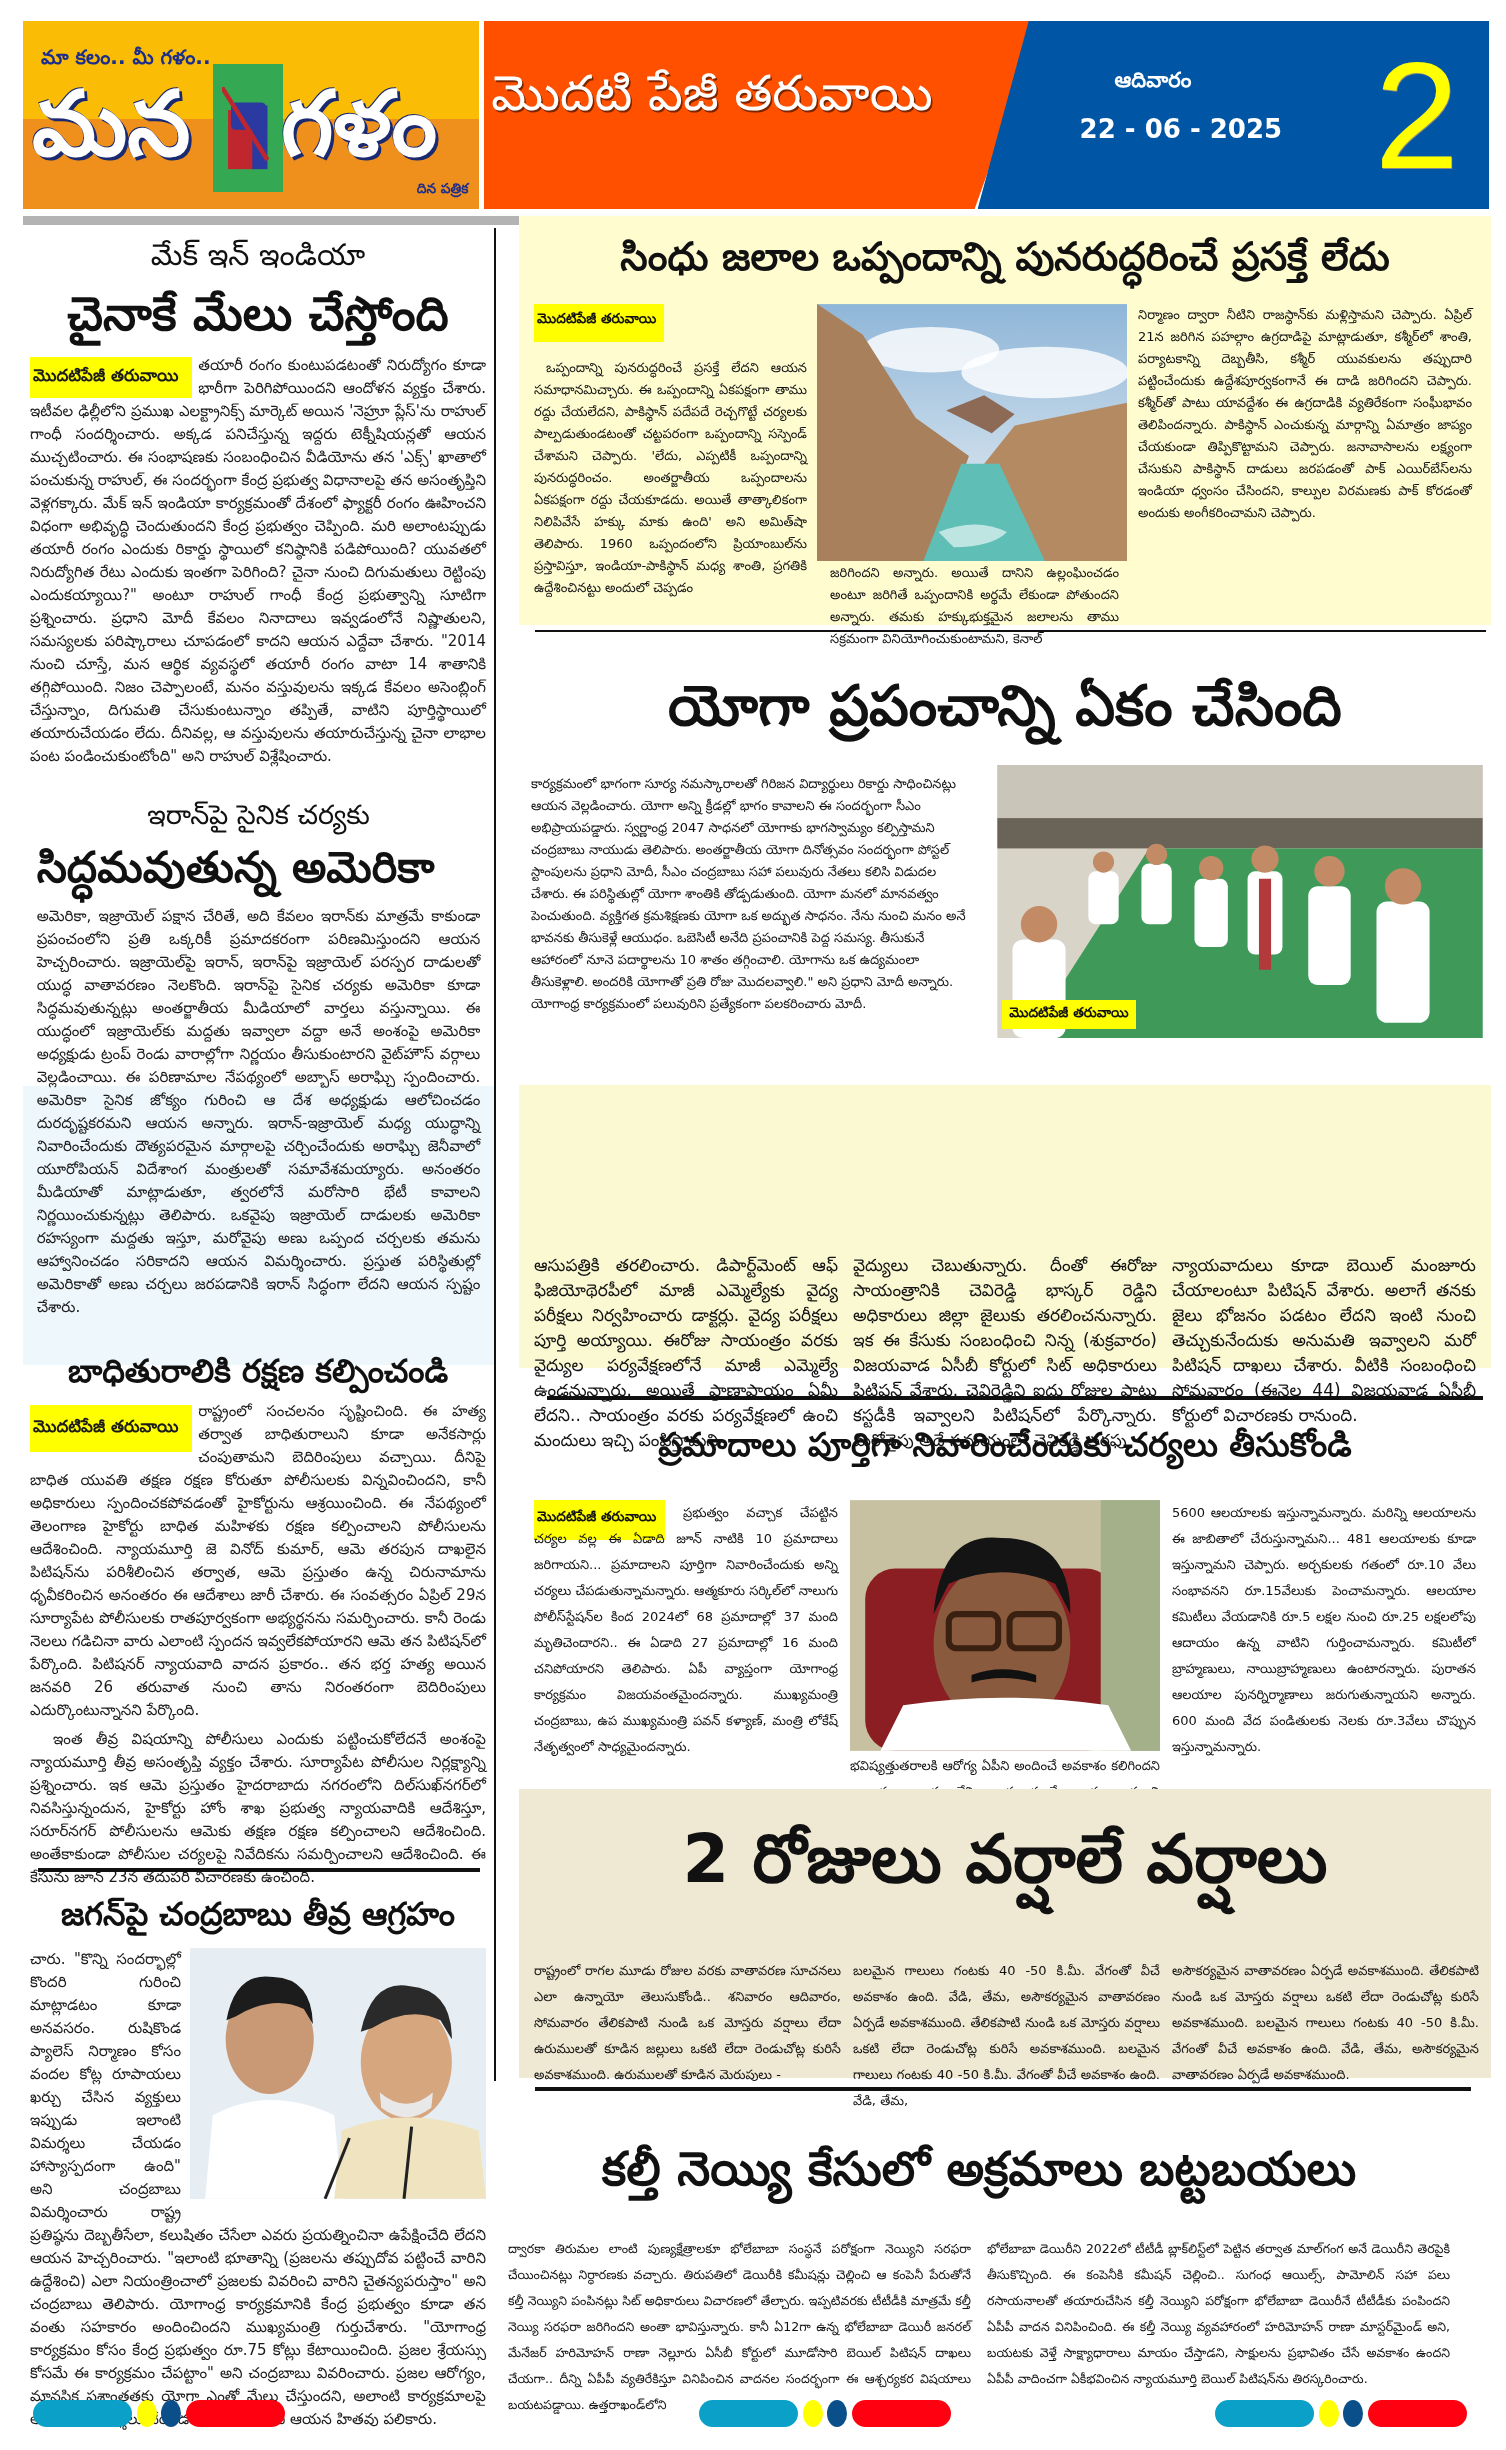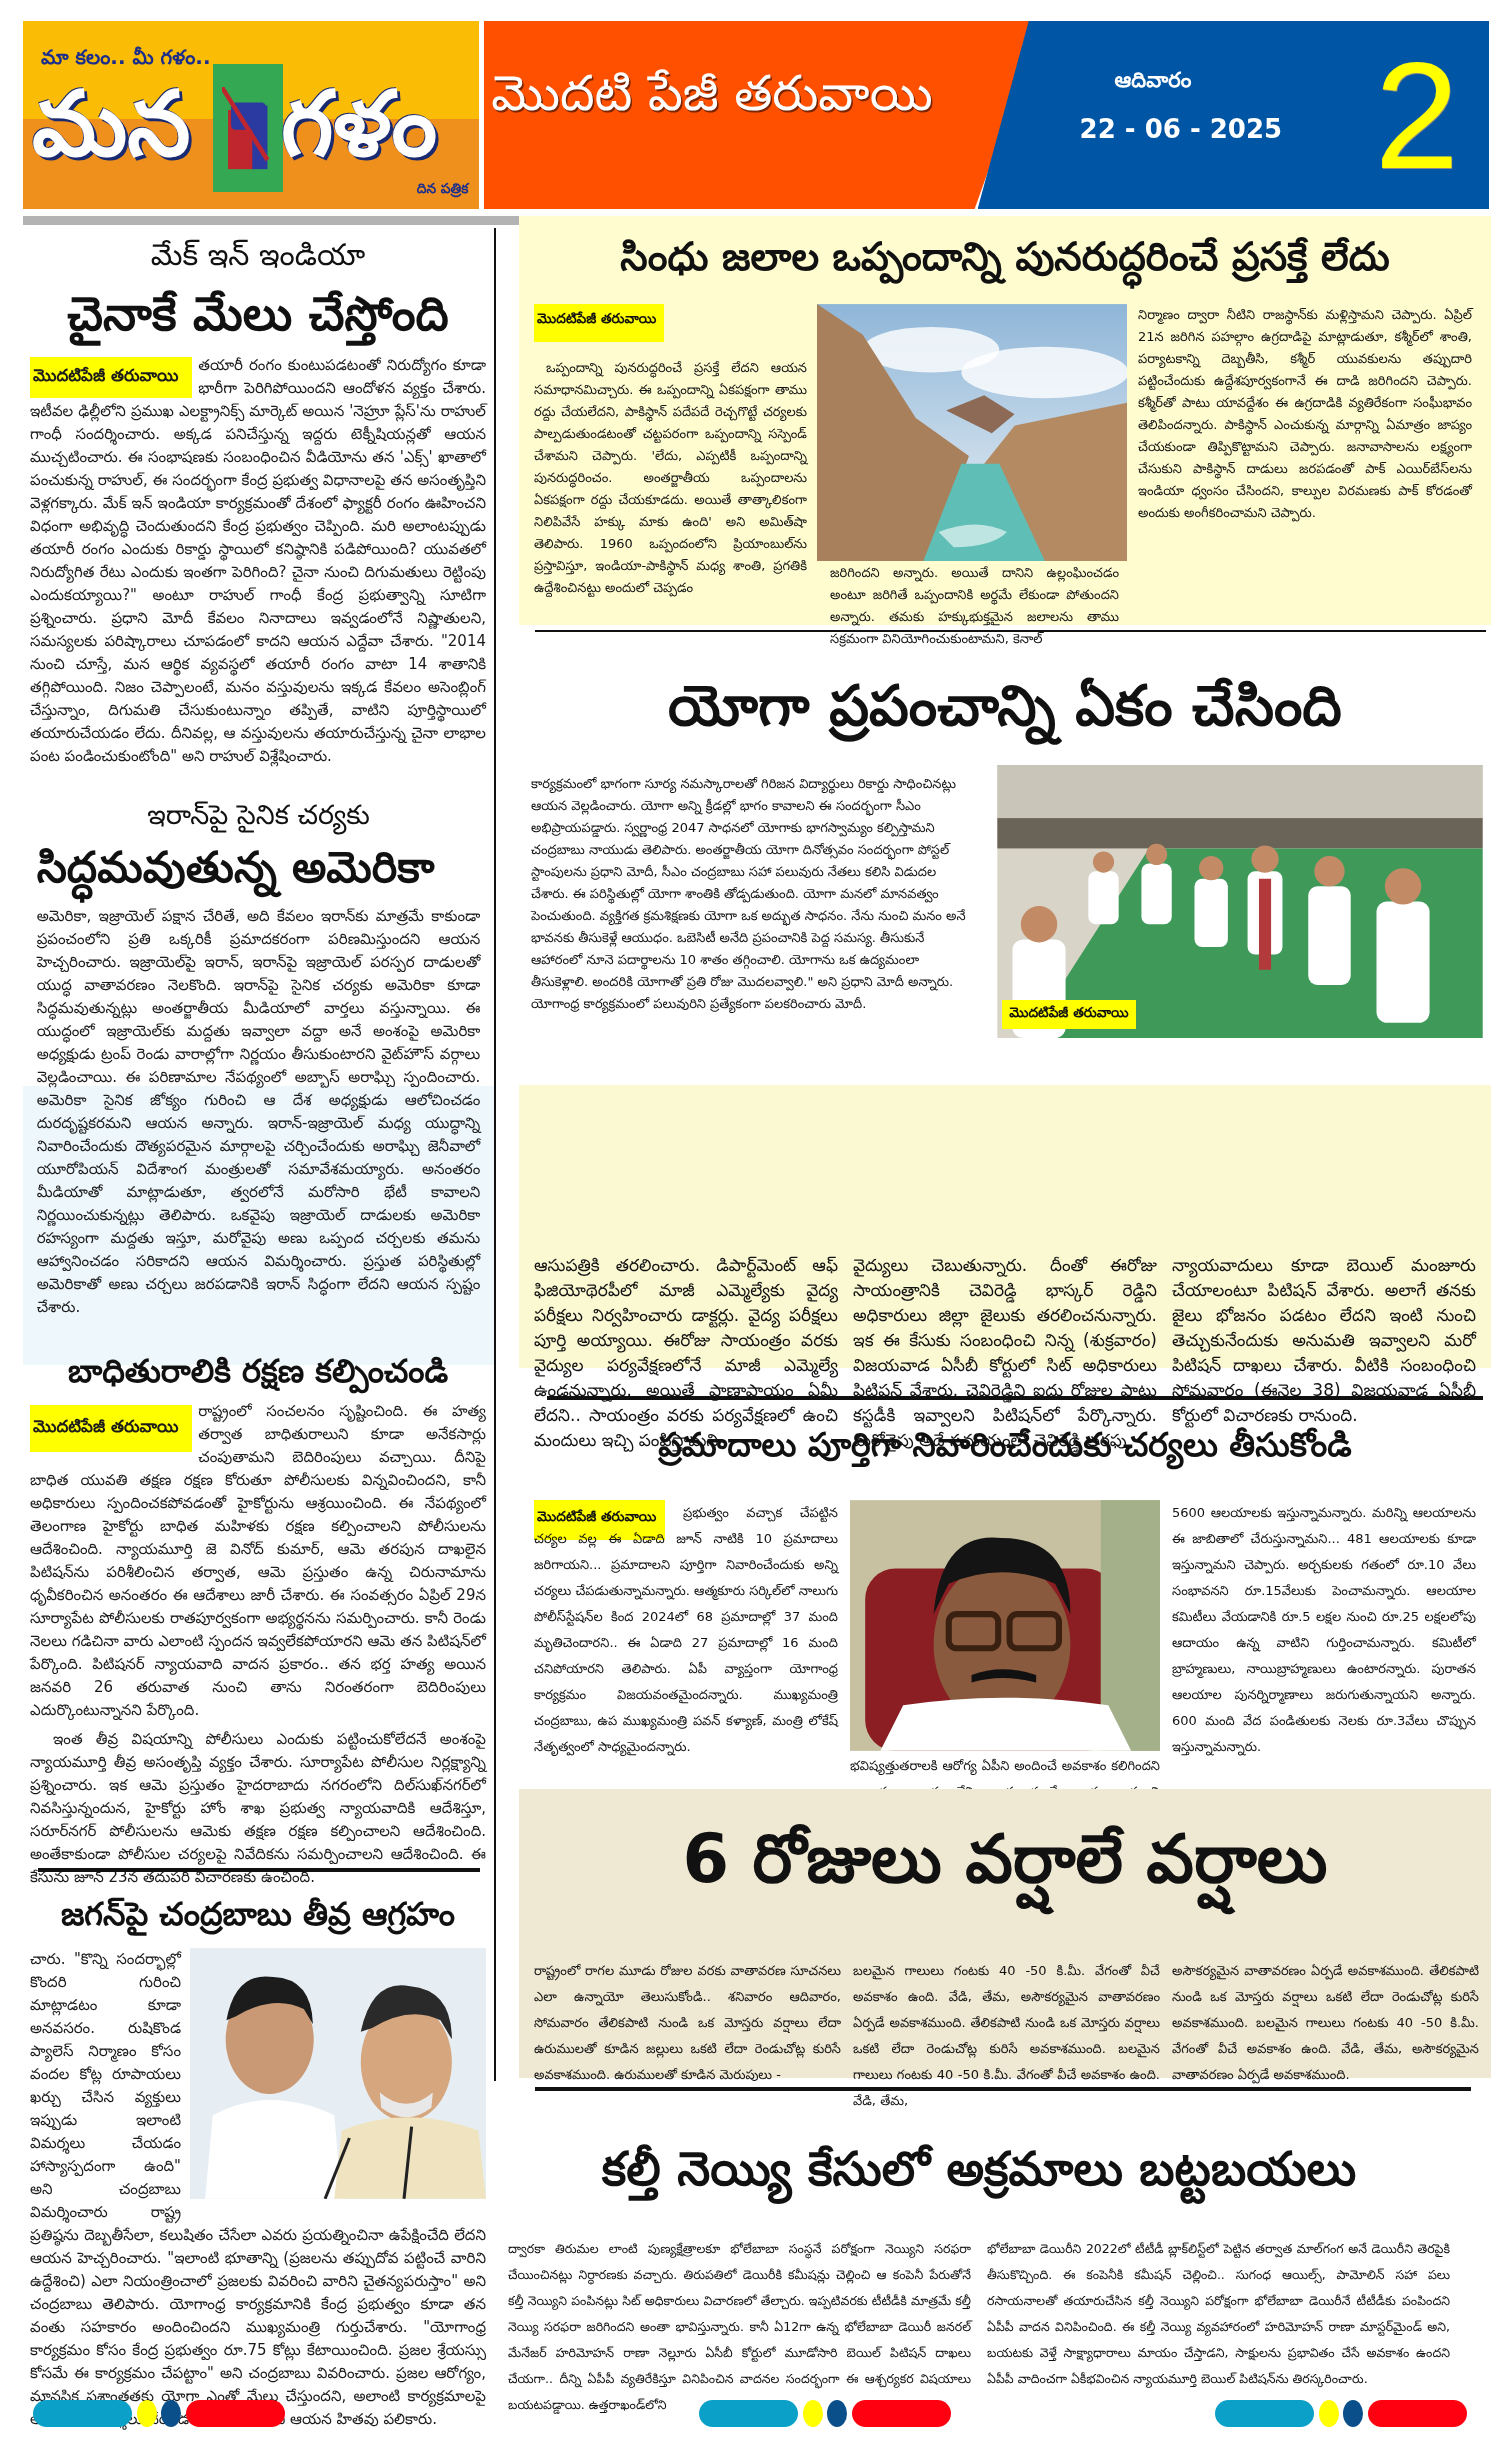--- a/index.html
+++ b/index.html
@@ -229,21 +229,21 @@
       </g>
       <rect x="345" y="150" width="16" height="120" fill="#b23a3a"></rect>
     </svg>
     <span class="tag" style="position:absolute;left:4.6px;bottom:9px;font-size:13.7px;padding:4.6px 7.6px;">మొదటిపేజీ తరువాయి</span>
   </div>
 </article>
 
 <article class="r-story3">
   <div class="col" style="left:15px;">ఆసుపత్రికి తరలించారు. డిపార్ట్‌మెంట్ ఆఫ్ ఫిజియోథెరపీలో మాజీ ఎమ్మెల్యేకు వైద్య పరీక్షలు నిర్వహించారు డాక్టర్లు. వైద్య పరీక్షలు పూర్తి అయ్యాయి. ఈరోజు సాయంత్రం వరకు వైద్యుల పర్యవేక్షణలోనే మాజీ ఎమ్మెల్యే ఉండనున్నారు. అయితే ప్రాణాపాయం ఏమీ లేదని.. సాయంత్రం వరకు పర్యవేక్షణలో ఉంచి మందులు ఇచ్చి పంపిస్తామని</div>
   <div class="col" style="left:334px;">వైద్యులు చెబుతున్నారు. దీంతో ఈరోజు సాయంత్రానికి చెవిరెడ్డి భాస్కర్ రెడ్డిని అధికారులు జిల్లా జైలుకు తరలించనున్నారు. ఇక ఈ కేసుకు సంబంధించి నిన్న (శుక్రవారం) విజయవాడ ఏసీబీ కోర్టులో సిట్ అధికారులు పిటిషన్ వేశారు. చెవిరెడ్డిని ఐదు రోజుల పాటు కస్టడీకి ఇవ్వాలని పిటిషన్‌లో పేర్కొన్నారు. మరోవైపు అదే సమయంలో చెవిరెడ్డి తరఫు</div>
-  <div class="col" style="left:653px;">న్యాయవాదులు కూడా బెయిల్ మంజూరు చేయాలంటూ పిటిషన్ వేశారు. అలాగే తనకు జైలు భోజనం పడటం లేదని ఇంటి నుంచి తెచ్చుకునేందుకు అనుమతి ఇవ్వాలని మరో పిటిషన్ దాఖలు చేశారు. వీటికి సంబంధించి సోమవారం (ఈనెల 38) విజయవాడ ఏసీబీ కోర్టులో విచారణకు రానుంది.</div>
+  <div class="col" style="left:653px;">న్యాయవాదులు కూడా బెయిల్ మంజూరు చేయాలంటూ పిటిషన్ వేశారు. అలాగే తనకు జైలు భోజనం పడటం లేదని ఇంటి నుంచి తెచ్చుకునేందుకు అనుమతి ఇవ్వాలని మరో పిటిషన్ దాఖలు చేశారు. వీటికి సంబంధించి సోమవారం (ఈనెల 44) విజయవాడ ఏసీబీ కోర్టులో విచారణకు రానుంది.</div>
 </article>
 <div class="rule" style="left:547px;top:1396px;width:936px;"></div>
 
 <article class="r-story4">
   <h2 class="head">ప్రమాదాలు పూర్తిగా నివారించేందుకు చర్యలు తీసుకోండి</h2>
   <span class="tag">మొదటిపేజీ తరువాయి</span>
   <div class="col" style="left:15px;top:99px;width:304px;text-indent:149px;">ప్రభుత్వం వచ్చాక చేపట్టిన చర్యల వల్ల ఈ ఏడాది జూన్ నాటికి 10 ప్రమాదాలు జరిగాయని... ప్రమాదాలని పూర్తిగా నివారించేందుకు అన్ని చర్యలు చేపడుతున్నామన్నారు. ఆత్మకూరు సర్కిల్‌లో నాలుగు పోలీస్‌స్టేషన్‌ల కింద 2024లో 68 ప్రమాదాల్లో 37 మంది మృతిచెందారని.. ఈ ఏడాది 27 ప్రమాదాల్లో 16 మంది చనిపోయారని తెలిపారు. ఏపీ వ్యాప్తంగా యోగాంధ్ర కార్యక్రమం విజయవంతమైందన్నారు. ముఖ్యమంత్రి చంద్రబాబు, ఉప ముఖ్యమంత్రి పవన్ కళ్యాణ్, మంత్రి లోకేష్ నేతృత్వంలో సాధ్యమైందన్నారు.</div>
   <div class="photo" style="left:331px;top:99px;width:310px;height:251px;">
     <svg width="310" height="251" viewBox="0 0 408 330">
       <rect width="408" height="330" fill="#c7c1a2"></rect>
@@ -255,21 +255,21 @@
       <rect x="210" y="150" width="65" height="45" rx="10" fill="none" stroke="#3a2010" stroke-width="8"></rect>
       <path d="M160 230 Q200 215 245 230 L245 240 Q200 228 160 240 Z" fill="#111"></path>
       <path d="M40 330 L70 270 Q200 250 340 270 L370 330 Z" fill="#ffffff"></path>
     </svg>
   </div>
   <div class="col" style="left:331px;top:352px;width:310px;">భవిష్యత్తుతరాలకి ఆరోగ్య ఏపీని అందించే అవకాశం కలిగిందని అన్నారు. ఆదాయం లేని ఆలయాలకు దేవాదాయశాఖ నుంచి నెలకు రూ.10వేలు చొప్పున</div>
   <div class="col" style="left:653px;top:99px;width:304px;">5600 ఆలయాలకు ఇస్తున్నామన్నారు. మరిన్ని ఆలయాలను ఈ జాబితాలో చేరుస్తున్నామని... 481 ఆలయాలకు కూడా ఇస్తున్నామని చెప్పారు. అర్చకులకు గతంలో రూ.10 వేలు సంభావనని రూ.15వేలుకు పెంచామన్నారు. ఆలయాల కమిటీలు వేయడానికి రూ.5 లక్షల నుంచి రూ.25 లక్షలలోపు ఆదాయం ఉన్న వాటిని గుర్తించామన్నారు. కమిటీలో బ్రాహ్మణులు, నాయిబ్రాహ్మణులు ఉంటారన్నారు. పురాతన ఆలయాల పునర్నిర్మాణాలు జరుగుతున్నాయని అన్నారు. 600 మంది వేద పండితులకు నెలకు రూ.3వేలు చొప్పున ఇస్తున్నామన్నారు.</div>
 </article>
 
 <article class="r-story5">
-  <h2 class="head">6 రోజులు వర్షాలే వర్షాలు</h2>
+  <h2 class="head">2 రోజులు వర్షాలే వర్షాలు</h2>
   <div class="col" style="left:15px;">రాష్ట్రంలో రాగల మూడు రోజుల వరకు వాతావరణ సూచనలు ఎలా ఉన్నాయో తెలుసుకోండి.. శనివారం ఆదివారం, సోమవారం తేలికపాటి నుండి ఒక మోస్తరు వర్షాలు లేదా ఉరుములతో కూడిన జల్లులు ఒకటి లేదా రెండుచోట్ల కురిసే అవకాశముంది. ఉరుములతో కూడిన మెరుపులు -</div>
   <div class="col" style="left:334px;">బలమైన గాలులు గంటకు 40 -50 కి.మీ. వేగంతో వీచే అవకాశం ఉంది. వేడి, తేమ, అసౌకర్యమైన వాతావరణం ఏర్పడే అవకాశముంది. తేలికపాటి నుండి ఒక మోస్తరు వర్షాలు ఒకటి లేదా రెండుచోట్ల కురిసే అవకాశముంది. బలమైన గాలులు గంటకు 40 -50 కి.మీ. వేగంతో వీచే అవకాశం ఉంది. వేడి, తేమ,</div>
   <div class="col" style="left:653px;">అసౌకర్యమైన వాతావరణం ఏర్పడే అవకాశముంది. తేలికపాటి నుండి ఒక మోస్తరు వర్షాలు ఒకటి లేదా రెండుచోట్ల కురిసే అవకాశముంది. బలమైన గాలులు గంటకు 40 -50 కి.మీ. వేగంతో వీచే అవకాశం ఉంది. వేడి, తేమ, అసౌకర్యమైన వాతావరణం ఏర్పడే అవకాశముంది.</div>
 </article>
 <div class="rule" style="left:535px;top:2087px;width:936px;"></div>
 
 <article class="r-story6">
   <h2 class="head">కల్తీ నెయ్యి కేసులో అక్రమాలు బట్టబయలు</h2>
   <div class="col" style="left:15px;">ద్వారకా తిరుమల లాంటి పుణ్యక్షేత్రాలకూ భోలేబాబా సంస్థనే పరోక్షంగా నెయ్యిని సరఫరా చేయించినట్లు నిర్ధారణకు వచ్చారు. తిరుపతిలో డెయిరీకి కమీషన్లు చెల్లించి ఆ కంపెనీ పేరుతోనే కల్తీ నెయ్యిని పంపినట్లు సిట్ అధికారులు విచారణలో తేల్చారు. ఇప్పటివరకు టీటీడీకి మాత్రమే కల్తీ నెయ్యి సరఫరా జరిగిందని అంతా భావిస్తున్నారు. కానీ ఏ12గా ఉన్న భోలేబాబా డెయిరీ జనరల్ మేనేజర్ హరిమోహన్ రాణా నెల్లూరు ఏసీబీ కోర్టులో మూడోసారి బెయిల్ పిటిషన్ దాఖలు చేయగా.. దీన్ని ఏపీపీ వ్యతిరేకిస్తూ వినిపించిన వాదనల సందర్భంగా ఈ ఆశ్చర్యకర విషయాలు బయటపడ్డాయి. ఉత్తరాఖండ్‌లోని</div>
   <div class="col" style="left:494px;">భోలేబాబా డెయిరీని 2022లో టీటీడీ బ్లాక్‌లిస్ట్‌లో పెట్టిన తర్వాత మాల్‌గంగ అనే డెయిరీని తెరపైకి తీసుకొచ్చింది. ఈ కంపెనీకి కమీషన్ చెల్లించి.. సుగంధ ఆయిల్స్, పామోలిన్ సహా పలు రసాయనాలతో తయారుచేసిన కల్తీ నెయ్యిని పరోక్షంగా భోలేబాబా డెయిరీనే టీటీడీకు పంపిందని ఏపీపీ వాదన వినిపించింది. ఈ కల్తీ నెయ్యి వ్యవహారంలో హరిమోహన్ రాణా మాస్టర్‌మైండ్ అని, బయటకు వెళ్తే సాక్ష్యాధారాలు మాయం చేస్తాడని, సాక్షులను ప్రభావితం చేసే అవకాశం ఉందని ఏపీపీ వాదించగా ఏకీభవించిన న్యాయమూర్తి బెయిల్ పిటిషన్‌ను తిరస్కరించారు.</div>

